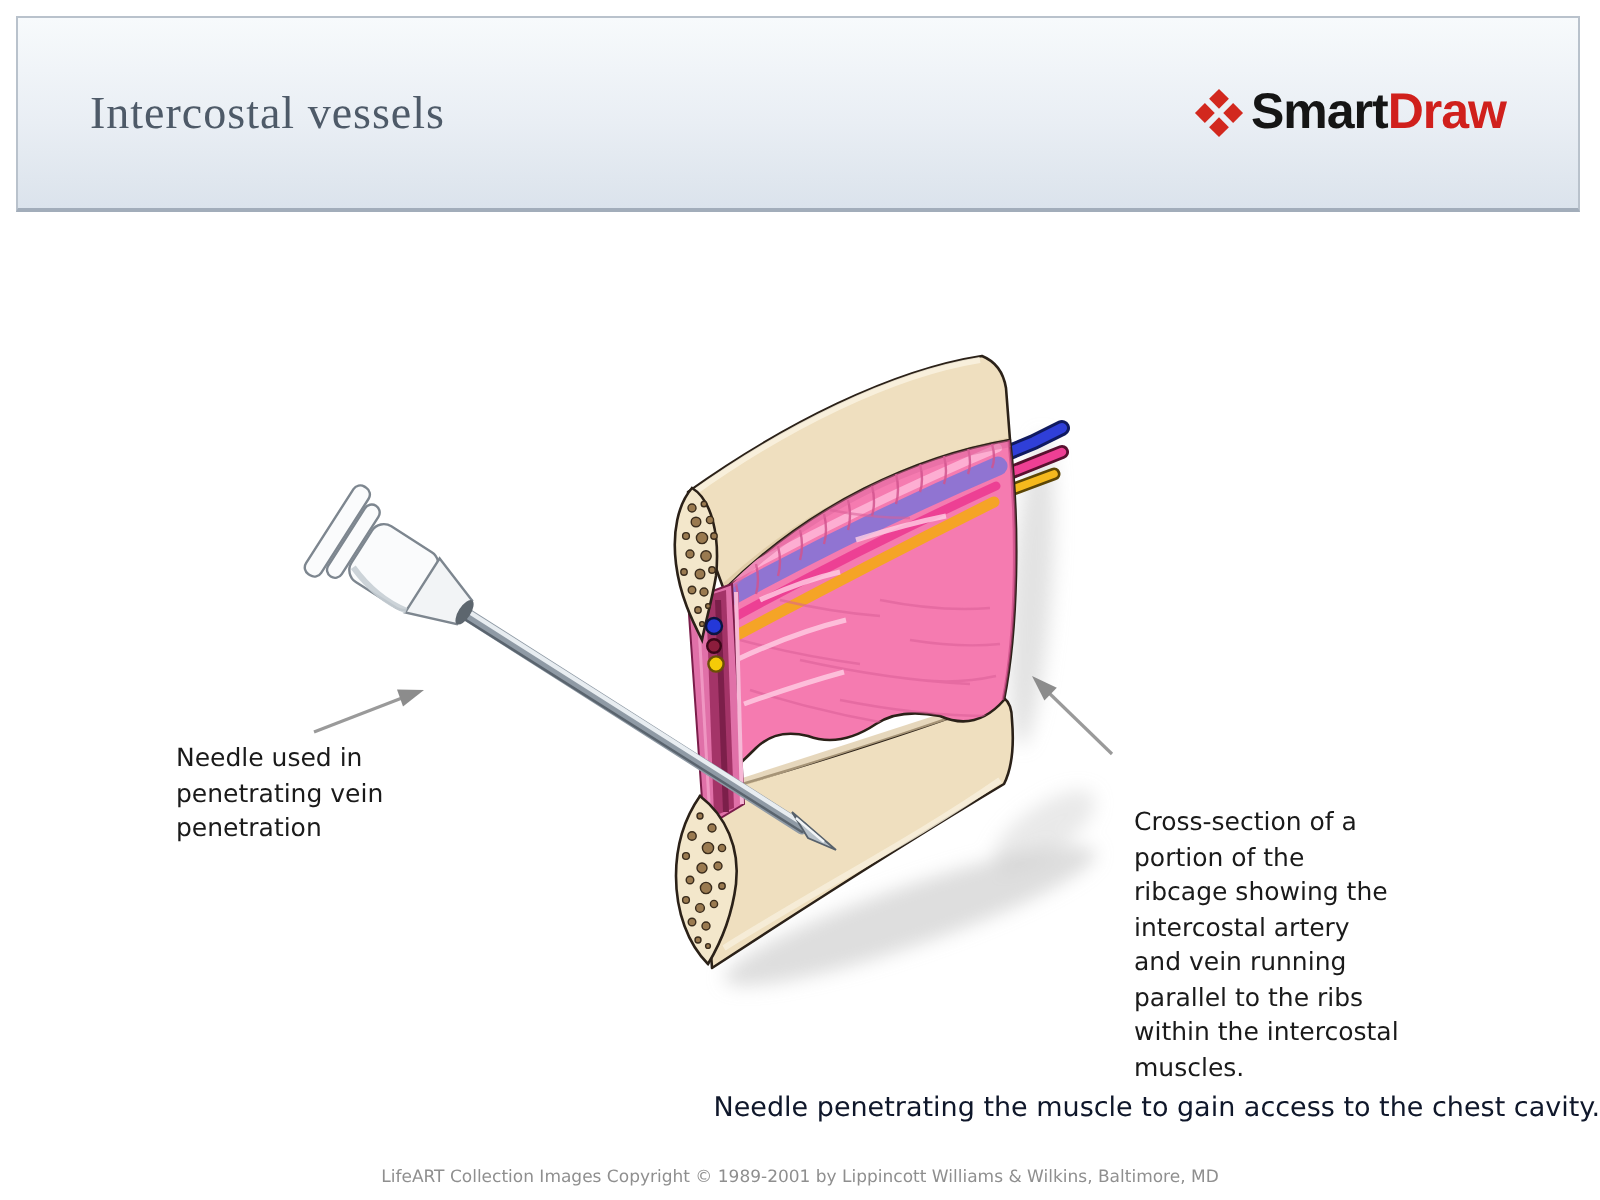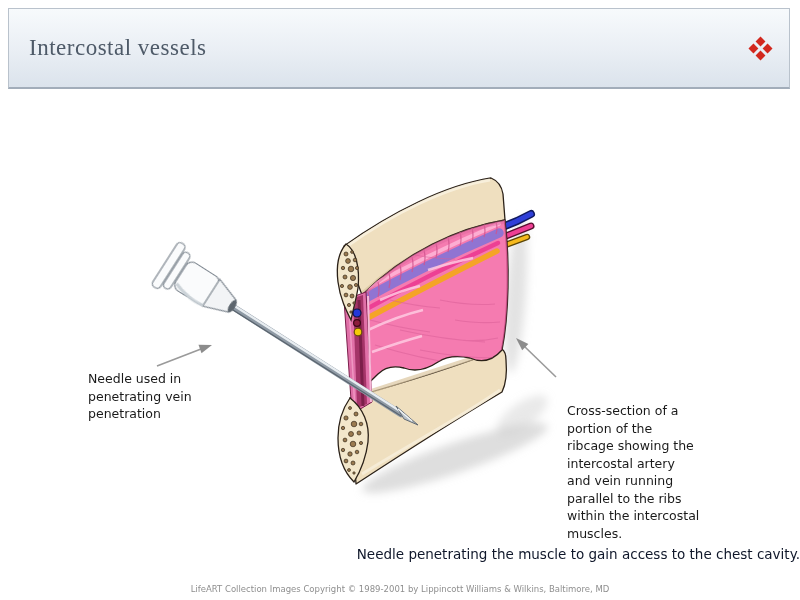--- a/index.html
+++ b/index.html
@@ -1,22 +1,22 @@
 <!DOCTYPE html>
 <html><head>
 <meta charset="utf-8">
 <style>
   html,body{margin:0;padding:0;background:#ffffff;}
   #page{position:relative;width:800px;height:600px;background:#ffffff;overflow:hidden;
         font-family:"DejaVu Sans",sans-serif;}
   
-  #hdr{position:absolute;left:8px;top:8px;width:782px;height:81px;box-sizing:border-box;
+  #hdr{position:absolute;left:8px;top:8px;width:782px;height:98px;box-sizing:border-box;
        background:linear-gradient(#f7fafc,#e9eef4 55%,#dbe3ec);
        border:1px solid #b9c2cc;border-bottom:2px solid #a2adba;
-       display:flex;align-items:center;justify-content:space-between;padding:0 20px;}
+       display:flex;align-items:center;justify-content:space-between;padding:0 36px;}
   #title{font-family:"Liberation Serif","DejaVu Serif",serif;font-size:23px;color:#4e5a68;
          letter-spacing:.5px;}
   #logo{display:flex;align-items:center;gap:7px;}
   #logo-icon{width:17px;height:17px;transform:rotate(45deg);display:grid;
              grid-template-columns:1fr 1fr;grid-template-rows:1fr 1fr;gap:2.5px;}
   #logo-icon span{background:#d2281e;}
   #logo-text{font-family:"Liberation Sans",sans-serif;font-weight:bold;font-size:25px;
              letter-spacing:-.5px;color:#151515;}
   #logo-text .draw{color:#d0201c;}
   
@@ -37,20 +37,21 @@
 
   <div id="hdr">
     <div id="title">Intercostal vessels</div>
     <div id="logo">
       <div id="logo-icon">
         <span></span>
           <span></span>
           <span></span>
           <span></span>
       </div>
+      <div id="logo-text"><span>Smart</span><span class="draw">Draw</span></div>
     </div>
   </div>
 
   <svg width="800" height="600" viewBox="0 0 800 600">
     <defs>
       <filter id="soft" x="-60%" y="-60%" width="220%" height="220%">
         <feGaussianBlur stdDeviation="4.5"></feGaussianBlur>
       </filter>
       <clipPath id="muscleClip">
         <path d="M 362,295 C 405,252 458,228 505,220 C 510,262 509,315 502,350

